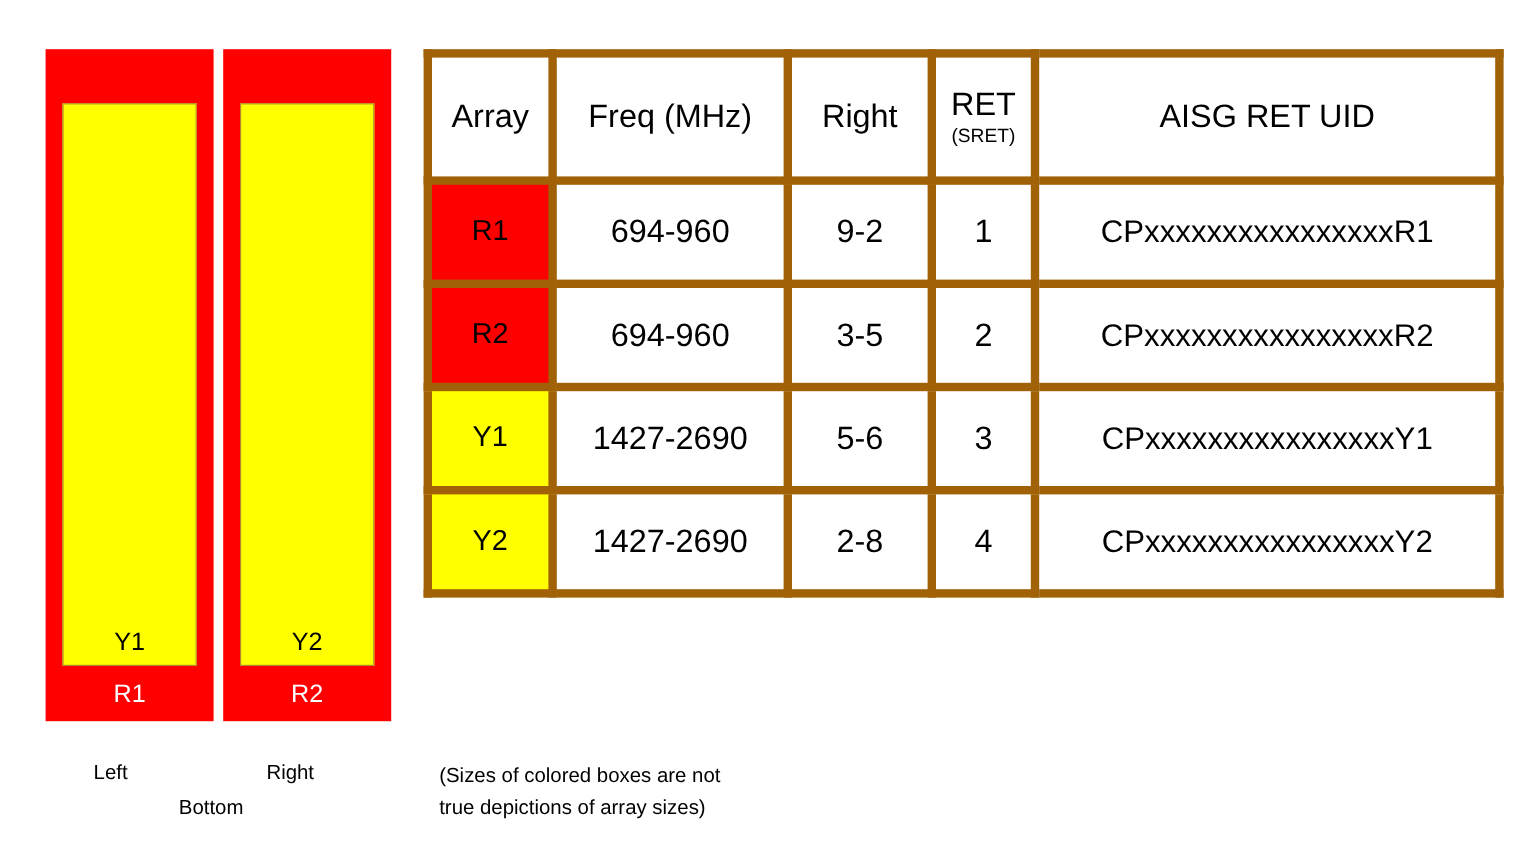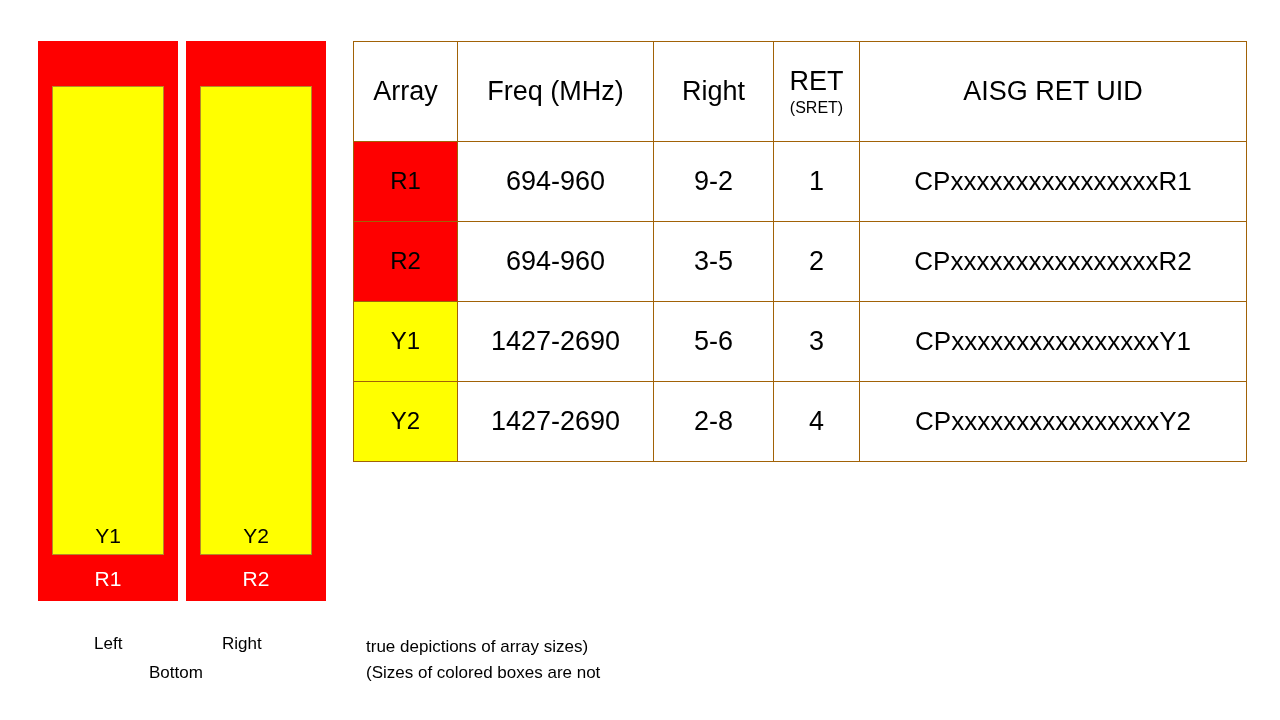--- a/index.html
+++ b/index.html
@@ -76,21 +76,21 @@
     position: absolute;
     left: 38px;
     top: 632px;
     width: 300px;
     height: 62px;
     font-size: 17px;
     color: #000000;
   }
   #label-left {
     position: absolute;
-    left: 56px;
+    left: 40px;
     top: 2px;
   }
   #label-right {
     position: absolute;
     left: 184px;
     top: 2px;
   }
   #label-bottom {
     position: absolute;
     left: 111px;
@@ -119,21 +119,21 @@
     table-layout: fixed;
   }
   #ret-table col.c-array { width: 104px; }
   #ret-table col.c-freq  { width: 196px; }
   #ret-table col.c-conns { width: 120px; }
   #ret-table col.c-ret   { width: 86px;  }
   #ret-table col.c-uid   { width: 387px; }
 
   #ret-table th,
   #ret-table td {
-    border: 1px solid #a16207;
+    border: 7px solid #a16207;
     text-align: center;
     vertical-align: middle;
     font-weight: normal;
     color: #000000;
     padding: 0;
   }
   #ret-table thead th { height: 99px; }
   #ret-table tbody td { height: 79px; }
 
   .th-main {
@@ -175,22 +175,22 @@
 
 </div>
 
 <div id="orientation-labels">
   <span id="label-left">Left</span>
   <span id="label-right">Right</span>
   <span id="label-bottom">Bottom</span>
 </div>
 
 <div id="footnote">
+  <span>(Sizes of colored boxes are not</span>
   <span>true depictions of array sizes)</span>
-  <span>(Sizes of colored boxes are not</span>
 </div>
 
 <table id="ret-table">
   <colgroup>
     <col class="c-array">
       <col class="c-freq">
       <col class="c-conns">
       <col class="c-ret">
       <col class="c-uid">
   </colgroup>

